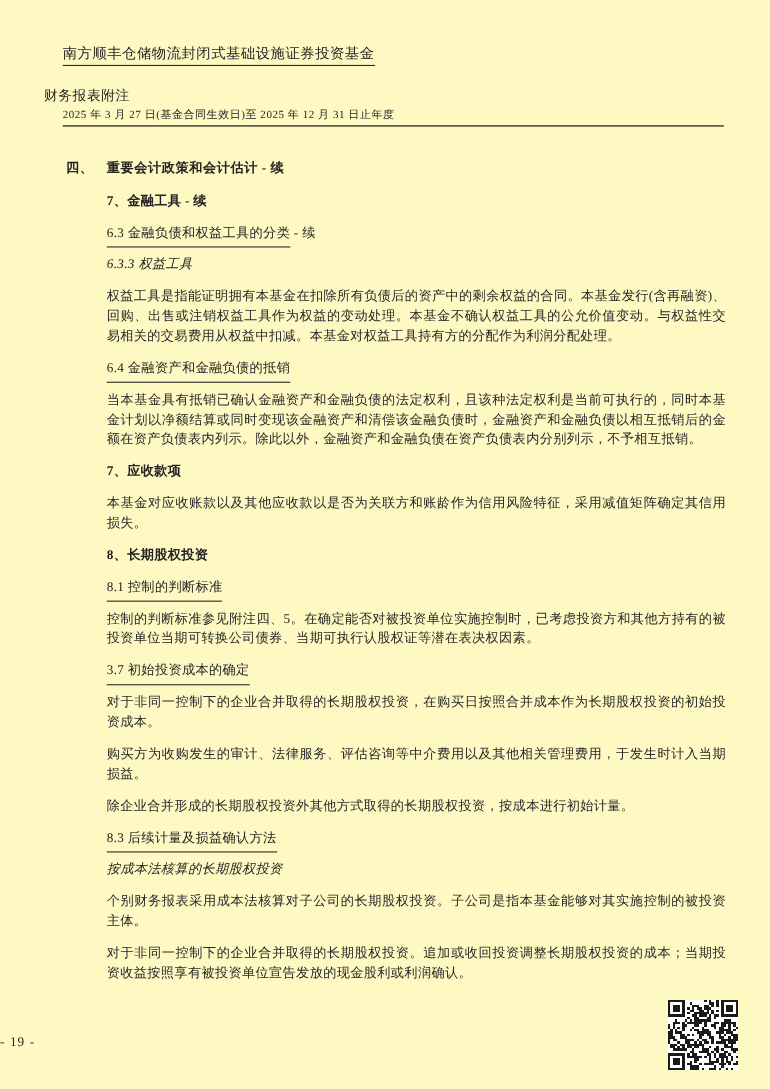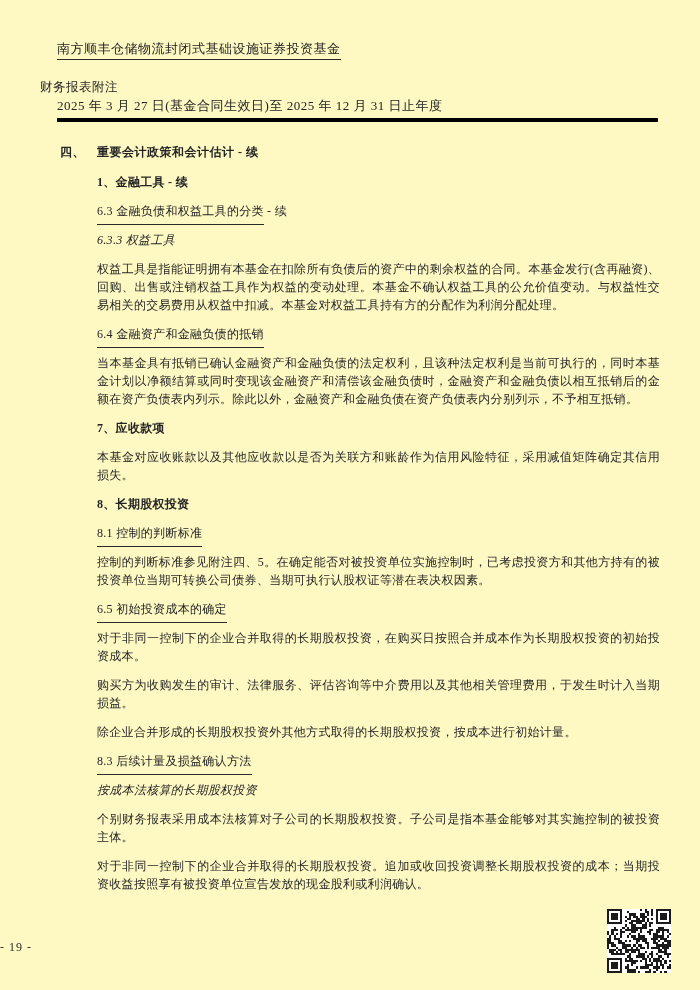--- a/index.html
+++ b/index.html
@@ -19,22 +19,22 @@
     border-bottom:1.5px solid #2b2b2b;
     padding-bottom:1px;
   }
   .subtitle{
     position:absolute;left:40px;top:79px;
     font-size:12.5px;letter-spacing:.5px;
   }
   .date-row{
     position:absolute;left:57px;top:97px;
     width:601px;
-    font-size:13px;letter-spacing:.5px;
-    border-bottom:4px solid #000000;
+    font-size:10px;letter-spacing:.5px;
+    border-bottom:1px solid #000000;
     padding-bottom:3px;
   }
   
   .content{
     position:absolute;left:60px;top:143px;width:600px;
     font-size:12px;line-height:18px;
   }
   .section-head{
     display:flex;
     font-weight:bold;
@@ -66,21 +66,21 @@
   <div class="subtitle">财务报表附注</div>
   <div class="date-row">2025 年 3 月 27 日(基金合同生效日)至 2025 年 12 月 31 日止年度</div>
 
   <div class="content">
 
     <div class="section-head">
       <span class="num">四、</span>
       <span>重要会计政策和会计估计 - 续</span>
     </div>
 
-    <div class="blk h2"><span>1、金融工具</span><span> - 续</span></div>
+    <div class="blk h2"><span>7、金融工具</span><span> - 续</span></div>
 
     <div class="blk h3"><span class="u">6.3 金融负债和权益工具的分类</span><span> - 续</span></div>
 
     <div class="blk h4">6.3.3 权益工具</div>
 
     <div class="blk p">权益工具是指能证明拥有本基金在扣除所有负债后的资产中的剩余权益的合同。本基金发行(含再融资)、回购、出售或注销权益工具作为权益的变动处理。本基金不确认权益工具的公允价值变动。与权益性交易相关的交易费用从权益中扣减。本基金对权益工具持有方的分配作为利润分配处理。</div>
 
     <div class="blk h3"><span class="u">6.4 金融资产和金融负债的抵销</span></div>
 
     <div class="blk p">当本基金具有抵销已确认金融资产和金融负债的法定权利，且该种法定权利是当前可执行的，同时本基金计划以净额结算或同时变现该金融资产和清偿该金融负债时，金融资产和金融负债以相互抵销后的金额在资产负债表内列示。除此以外，金融资产和金融负债在资产负债表内分别列示，不予相互抵销。</div>
@@ -88,21 +88,21 @@
     <div class="blk h2">7、应收款项</div>
 
     <div class="blk p">本基金对应收账款以及其他应收款以是否为关联方和账龄作为信用风险特征，采用减值矩阵确定其信用损失。</div>
 
     <div class="blk h2">8、长期股权投资</div>
 
     <div class="blk h3"><span class="u">8.1 控制的判断标准</span></div>
 
     <div class="blk p">控制的判断标准参见附注四、5。在确定能否对被投资单位实施控制时，已考虑投资方和其他方持有的被投资单位当期可转换公司债券、当期可执行认股权证等潜在表决权因素。</div>
 
-    <div class="blk h3"><span class="u">6.5 初始投资成本的确定</span></div>
+    <div class="blk h3"><span class="u">3.7 初始投资成本的确定</span></div>
 
     <div class="blk p">对于非同一控制下的企业合并取得的长期股权投资，在购买日按照合并成本作为长期股权投资的初始投资成本。</div>
 
     <div class="blk p">购买方为收购发生的审计、法律服务、评估咨询等中介费用以及其他相关管理费用，于发生时计入当期损益。</div>
 
     <div class="blk p">除企业合并形成的长期股权投资外其他方式取得的长期股权投资，按成本进行初始计量。</div>
 
     <div class="blk h3"><span class="u">8.3 后续计量及损益确认方法</span></div>
 
     <div class="blk h4">按成本法核算的长期股权投资</div>

